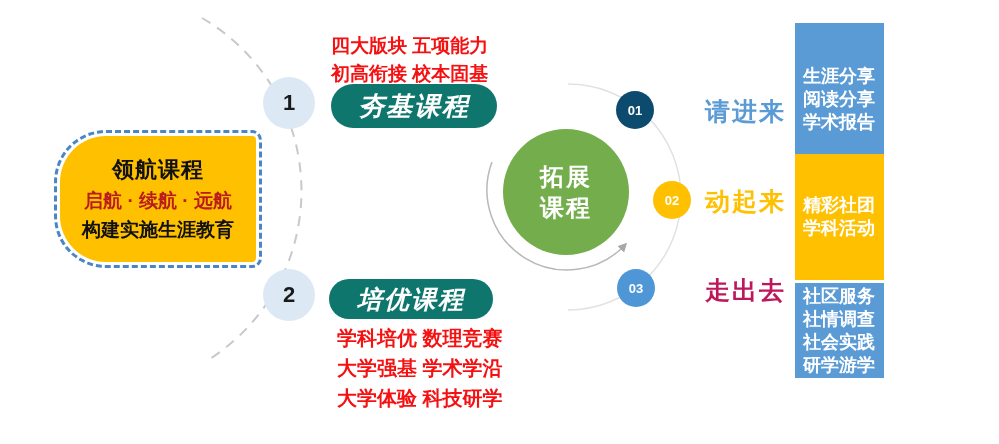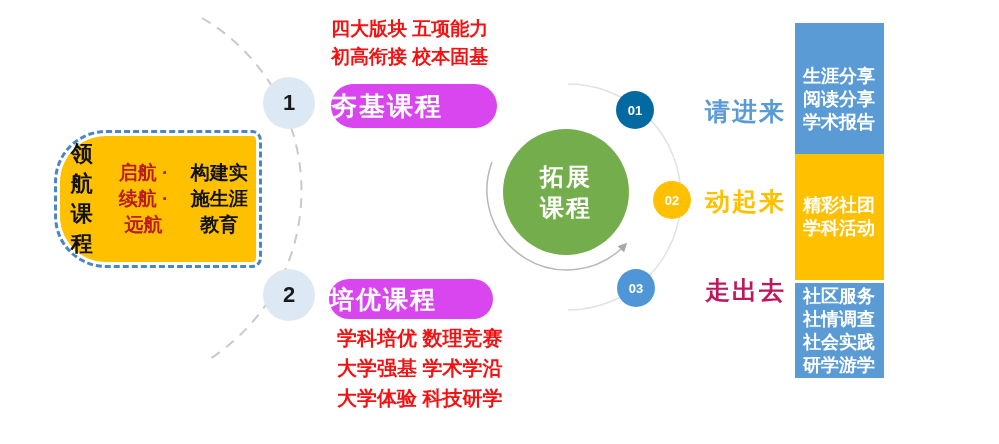--- a/index.html
+++ b/index.html
@@ -8,64 +8,64 @@
     font-family:"Liberation Sans",sans-serif;background:#ffffff;
   }
   .abs{position:absolute;}
   svg.decor{position:absolute;left:0;top:0;width:999px;height:444px;pointer-events:none;}
 
   
   .flagship{
     left:54px;top:130px;width:208px;height:138px;box-sizing:border-box;
     border:3px dashed #4a86c6;border-radius:52px 10px 10px 52px;
     background:#ffc000;background-clip:content-box;padding:3px;
-    display:flex;flex-direction:row;align-items:center;justify-content:center;gap:3px;
+    display:flex;flex-direction:column;align-items:center;justify-content:center;gap:3px;
     text-align:center;
   }
   .flagship .t1{font-size:22px;font-weight:bold;color:#111111;letter-spacing:1px;}
   .flagship .t2{font-size:19px;font-weight:bold;color:#b91c1c;}
   .flagship .t3{font-size:19px;font-weight:bold;color:#111111;}
 
   
   .stepnum{
     width:52px;height:52px;border-radius:50%;background:#dce9f5;
     display:flex;align-items:center;justify-content:center;
     font-size:22px;font-weight:bold;color:#1a1a1a;
   }
   .stepnum.n1{left:263px;top:77px;}
   .stepnum.n2{left:263px;top:269px;}
 
   
   .pill{
-    border-radius:23px;background:#d946ef;color:#ffffff;font-weight:bold;
-    display:flex;align-items:center;justify-content:flex-start;letter-spacing:2px;
+    border-radius:23px;background:#0f766e;color:#ffffff;font-weight:bold;
+    display:flex;align-items:center;justify-content:center;letter-spacing:2px;font-style:italic;
   }
   .pill.p1{left:331px;top:84px;width:166px;height:44px;font-size:26px;}
   .pill.p2{left:329px;top:279px;width:164px;height:40px;font-size:25px;}
 
   
   .rednotes{color:#f51111;font-weight:bold;}
-  .rednotes.top{left:331px;top:15px;font-size:19px;line-height:28px;}
+  .rednotes.top{left:331px;top:32px;font-size:19px;line-height:28px;}
   .rednotes.bottom{left:337px;top:323px;font-size:20px;line-height:30px;}
   .rednotes div{white-space:nowrap;}
 
   
   .greencircle{
     left:503px;top:129px;width:126px;height:126px;border-radius:50%;background:#74ad4b;
     display:flex;flex-direction:column;align-items:center;justify-content:center;
     color:#ffffff;font-size:24px;font-weight:bold;line-height:31px;letter-spacing:2px;
   }
 
   
   .orbitnum{
     width:38px;height:38px;border-radius:50%;
     display:flex;align-items:center;justify-content:center;
     color:#ffffff;font-size:13px;font-weight:bold;
   }
-  .orbitnum.o1{left:616px;top:91px;background:#0369a1;}
+  .orbitnum.o1{left:616px;top:91px;background:#0c4a6e;}
   .orbitnum.o2{left:653px;top:181px;background:#ffc000;}
   .orbitnum.o3{left:617px;top:269px;background:#4f96d6;}
 
   
   .orbitlabel{font-size:25px;font-weight:bold;letter-spacing:2px;white-space:nowrap;}
   .orbitlabel.l1{left:705px;top:95px;color:#5b9bd5;}
   .orbitlabel.l2{left:705px;top:185px;color:#ffc000;}
   .orbitlabel.l3{left:705px;top:274px;color:#be185d;}
 
   

